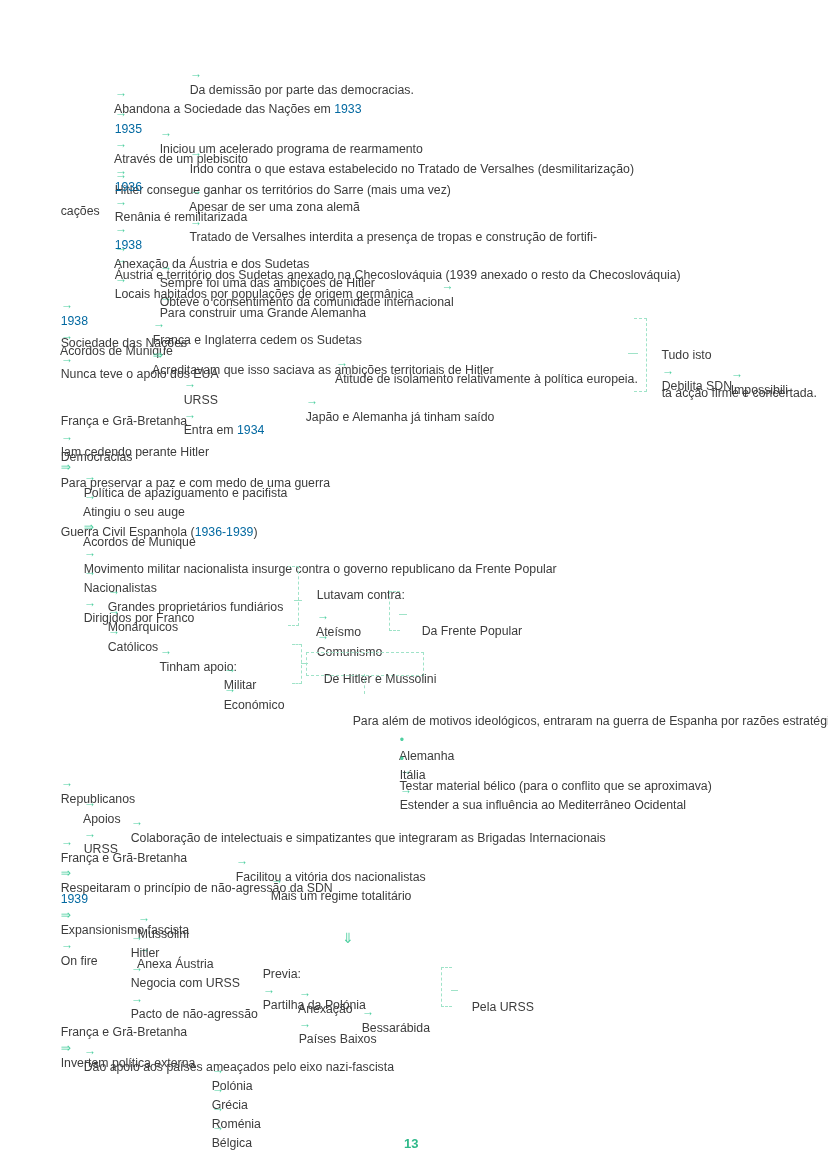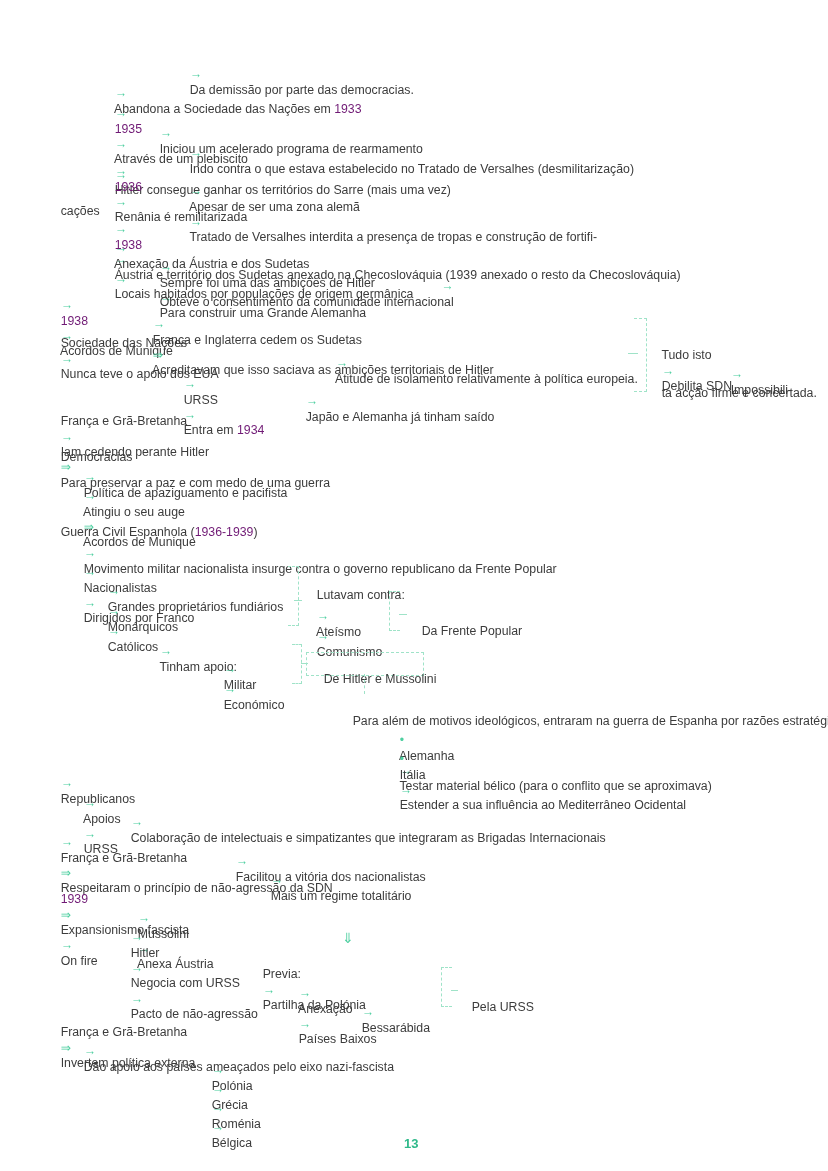--- a/index.html
+++ b/index.html
@@ -9,21 +9,21 @@
     font-family:"Liberation Sans", sans-serif;
     color:#3c3c3c;
     font-size:12.3px;
     position:relative;
     overflow:hidden;
   }
   .page{position:relative;width:828px;height:1171px;border-radius:9px;}
   .ln{position:absolute;white-space:pre;line-height:1.25;}
   .ar{color:#4ecfa0;}           
   .dar{color:#4ecfa0;}          
-  .yr{color:#701a75;}           
+  .yr{color:#0369a1;}           
   .bul{color:#4ecfa0;}
   .dn{color:#4ecfa0;font-size:14px;}
   .pageno{position:absolute;color:#2fb98a;font-weight:bold;font-size:13px;}
 
   
   .brk{position:absolute;border:1.3px dashed #9fe3c8;}
   .brk-l{border-right:none;border-top-style:dashed;border-bottom-style:dashed;border-left-style:dashed;}
   .brk-r{border-left:none;}
   .notch{position:absolute;border-top:1.3px solid #9fe3c8;}
   .vline{position:absolute;border-left:1.3px dashed #9fe3c8;}

